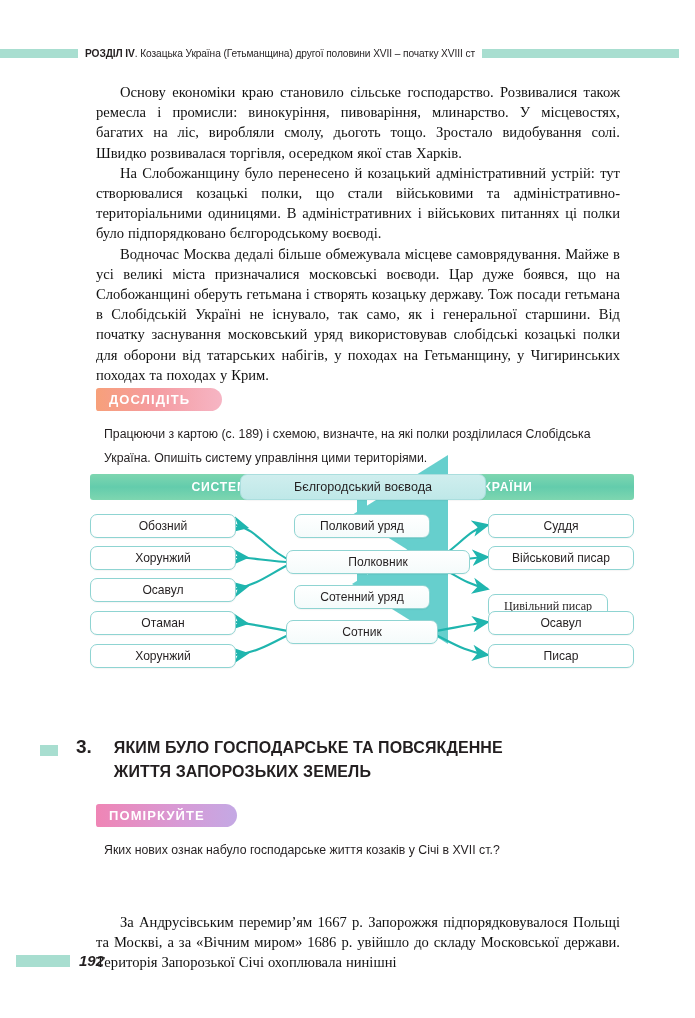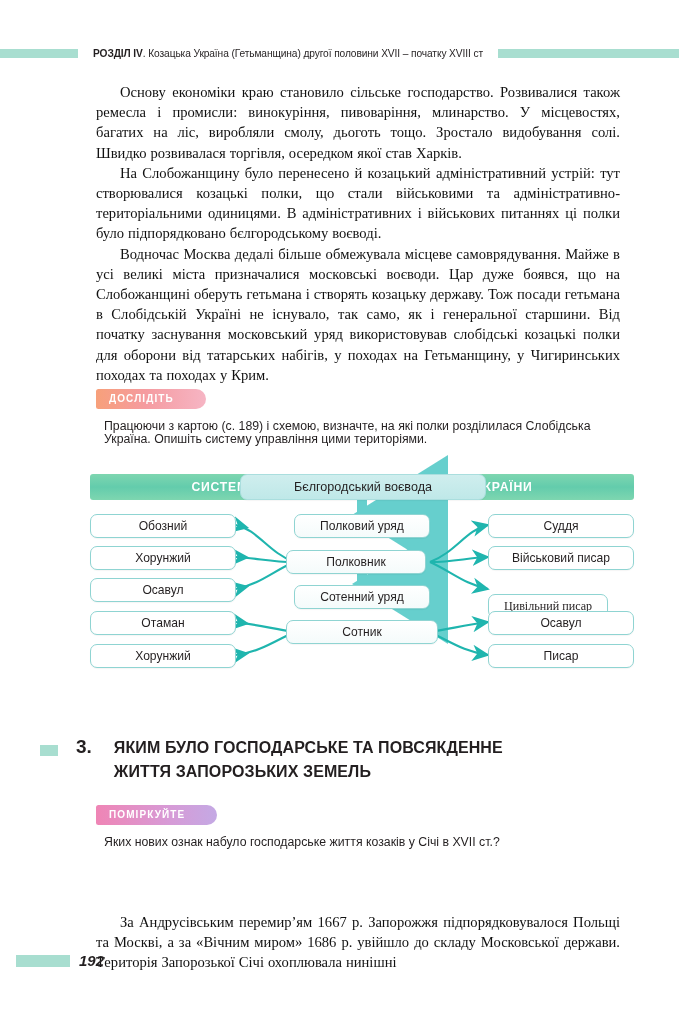--- a/index.html
+++ b/index.html
@@ -30,21 +30,21 @@
     width: 78px;
     height: 9px;
     background: #a8ded0;
     flex: 0 0 auto;
   }
   .header-text {
     font-family: "Liberation Sans", sans-serif;
     font-size: 10.2px;
     color: #231f20;
     white-space: nowrap;
-    padding: 0 15px;
+    padding: 0 7px;
     letter-spacing: -0.1px;
   }
   .header-text b { font-weight: bold; }
   .header-bar-right {
     height: 9px;
     background: #a8ded0;
     flex: 1 1 auto;
     margin-right: 16px;
   }
 
@@ -66,39 +66,39 @@
     -webkit-hyphens: none;
     hyphens: none;
     word-spacing: 0.3px;
   }
 
   
   .callout { position: relative; }
   .badge {
     display: inline-block;
     font-family: "Liberation Sans", sans-serif;
-    font-size: 10px;
+    font-size: 13px;
     font-weight: bold;
     letter-spacing: 1.1px;
     color: #ffffff;
     padding: 5px 32px 5px 13px;
     border-radius: 3px 12px 12px 3px;
     line-height: 1;
   }
   .badge.doslidit {
     background: linear-gradient(90deg, #f7a07a 0%, #f59ba0 45%, #f6b5c4 100%);
   }
   .badge.pomirkuyte {
     background: linear-gradient(90deg, #ef85b5 0%, #d79ad6 60%, #c4a9e4 100%);
   }
   .callout-text {
     margin: 11px 0 0 8px;
     font-family: "Liberation Sans", sans-serif;
     font-size: 12.3px;
-    line-height: 13px;
+    line-height: 24px;
     color: #231f20;
     width: 516px;
   }
 
   
   .scheme {
     position: absolute;
     left: 90px;
     top: 474px;
     width: 544px;
@@ -260,21 +260,21 @@
       <path d="M340,52 C364,52 376,48 398,47" stroke="#1fb5ae" stroke-width="2.1" fill="none" marker-end="url(#arrR)"></path>
       <path d="M340,52 C362,62 374,74 398,79" stroke="#1fb5ae" stroke-width="2.1" fill="none" marker-end="url(#arrR)"></path>
 
       <path d="M340,122 C364,118 376,115 398,112" stroke="#1fb5ae" stroke-width="2.1" fill="none" marker-end="url(#arrR)"></path>
       <path d="M340,122 C364,134 376,142 398,145" stroke="#1fb5ae" stroke-width="2.1" fill="none" marker-end="url(#arrR)"></path>
     </svg>
 
     <div class="node top" style="left:150px; top:-36px; width:246px;">Бєлгородський воєвода</div>
 
     <div class="node mid" style="left:204px; top:4px;   width:136px;">Полковий уряд</div>
-    <div class="node mid" style="left:196px; top:40px;  width:140px;">Полковник</div>
+    <div class="node mid" style="left:196px; top:40px;  width:184px;">Полковник</div>
     <div class="node mid" style="left:204px; top:75px;  width:136px;">Сотенний уряд</div>
     <div class="node mid" style="left:196px; top:110px; width:152px;">Сотник</div>
 
     <div class="node" style="left:0px; top:4px;   width:146px;">Обозний</div>
     <div class="node" style="left:0px; top:36px;  width:146px;">Хорунжий</div>
     <div class="node" style="left:0px; top:68px;  width:146px;">Осавул</div>
     <div class="node" style="left:0px; top:101px; width:146px;">Отаман</div>
     <div class="node" style="left:0px; top:134px; width:146px;">Хорунжий</div>
 
     <div class="node" style="left:398px; top:36px;  width:146px;">Військовий писар</div>

